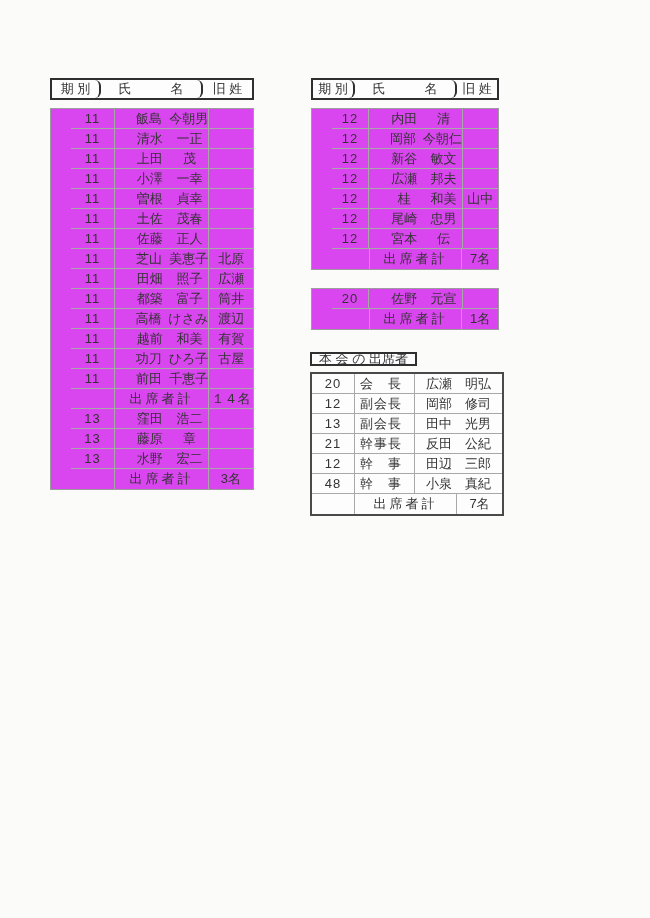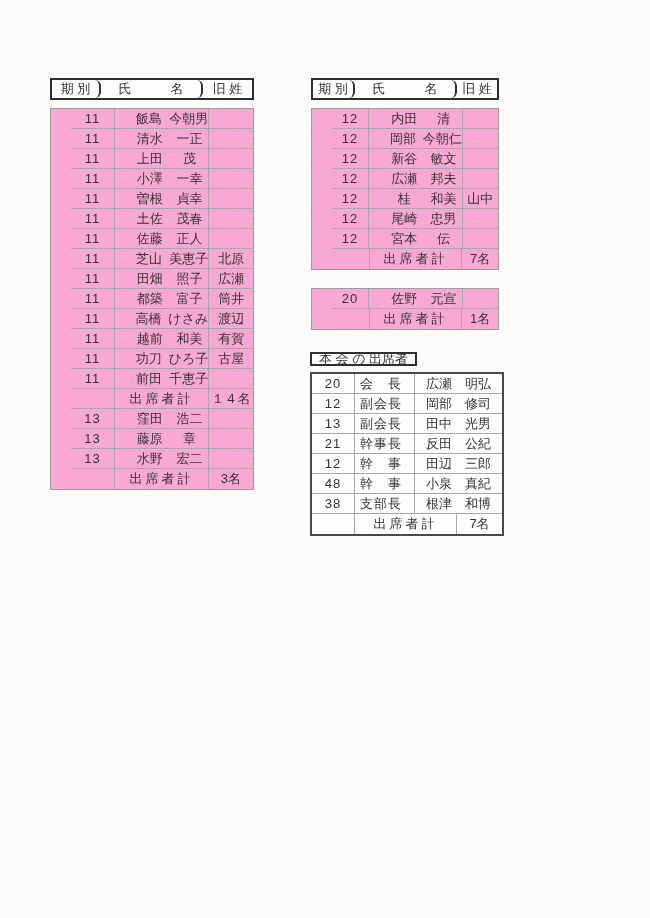--- a/index.html
+++ b/index.html
@@ -18,21 +18,21 @@
   .hcell{
     display:flex;align-items:center;justify-content:center;
     white-space:pre;border-right:2px solid #2f2f2f;box-sizing:border-box;border-radius:6px;
   }
   .hcell:last-child{border-right:none;}
   .titlebox{
     border:2px solid #2f2f2f;background:#fdfdfd;height:14px;
     display:flex;align-items:center;justify-content:center;white-space:pre;
   }
   
-  .tbl{border:1px solid #9c9c9c;background:#f9a8d4;padding-left:20px;}
+  .tbl{border:1px solid #9c9c9c;background:#d946ef;padding-left:20px;}
   .tbl-dark{border:2px solid #4a4a4a;background:#fdfdfd;}
   .row{display:flex;height:20px;}
   .cell{
     box-sizing:border-box;height:20px;
     border-right:1px solid #a8a8a8;border-bottom:1px solid #a8a8a8;
     display:flex;align-items:center;justify-content:center;
     overflow:hidden;white-space:pre;
   }
   .cell:last-child{border-right:none;}
   .row:last-child .cell{border-bottom:none;}
@@ -243,22 +243,17 @@
       <div class="cell w43 period">12</div>
       <div class="cell w60 poscell">幹　事</div>
       <div class="cell w87">田辺　三郎</div>
     </div>
     <div class="row">
       <div class="cell w43 period">48</div>
       <div class="cell w60 poscell">幹　事</div>
       <div class="cell w87">小泉　真紀</div>
     </div>
     <div class="row">
-      <div class="cell w43 period">38</div>
-      <div class="cell w60 poscell">支部長</div>
-      <div class="cell w87">根津　和博</div>
-    </div>
-    <div class="row">
       <div class="cell w43"></div>
       <div class="cell w102 subtotal">出席者計</div>
       <div class="cell w45">7名</div>
     </div>
   </div>
 
 </body></html>

